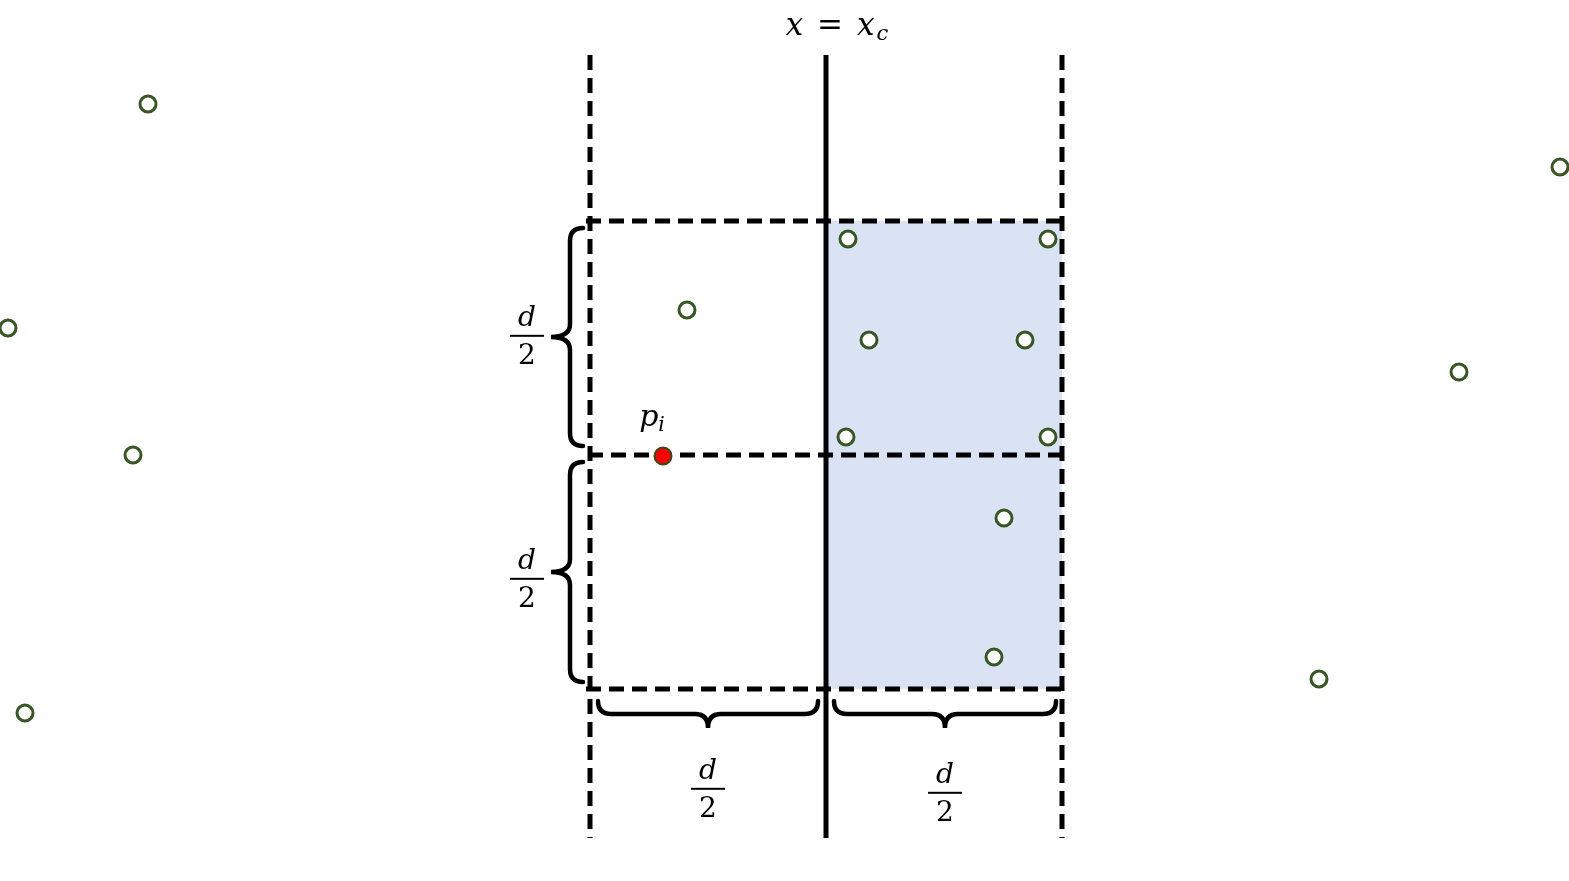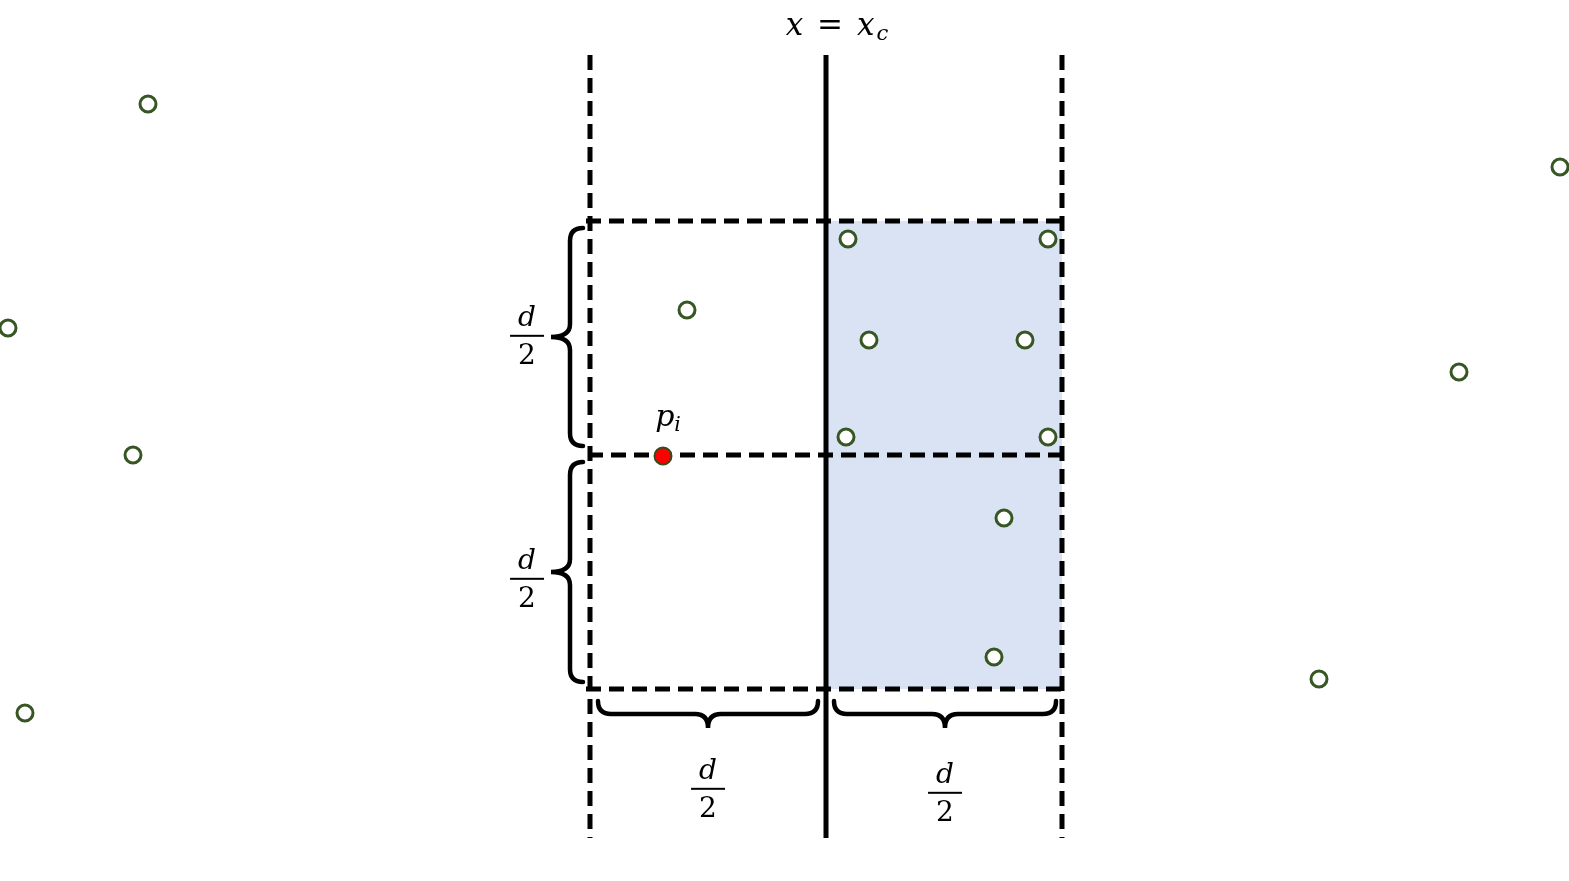--- a/index.html
+++ b/index.html
@@ -125,21 +125,21 @@
       <div class="dot" style="left: 1048px; top: 437px; border-color: rgb(55, 86, 35); background: rgb(255, 255, 255);"></div>
       <div class="dot" style="left: 1004px; top: 518px; border-color: rgb(55, 86, 35); background: rgb(255, 255, 255);"></div>
       <div class="dot" style="left: 994px; top: 657px; border-color: rgb(55, 86, 35); background: rgb(255, 255, 255);"></div>
       <div class="dot special" style="left: 663px; top: 456px; background: rgb(254, 0, 0); border-color: rgb(51, 77, 29);"></div>
     </div>
 
   <div class="math-label title-label" style="left:838px; top:26px;">
     <span>x = x</span><sub>c</sub>
   </div>
 
-  <div class="math-label pi-label" style="left:668px; top:418px;">
+  <div class="math-label pi-label" style="left:652px; top:418px;">
     <span>p</span><sub>i</sub>
   </div>
 
   <div class="frac" style="left:527px; top:336px;">
     <span class="num">d</span>
     <span class="den">2</span>
   </div>
   <div class="frac" style="left:527px; top:579px;">
     <span class="num">d</span>
     <span class="den">2</span>

